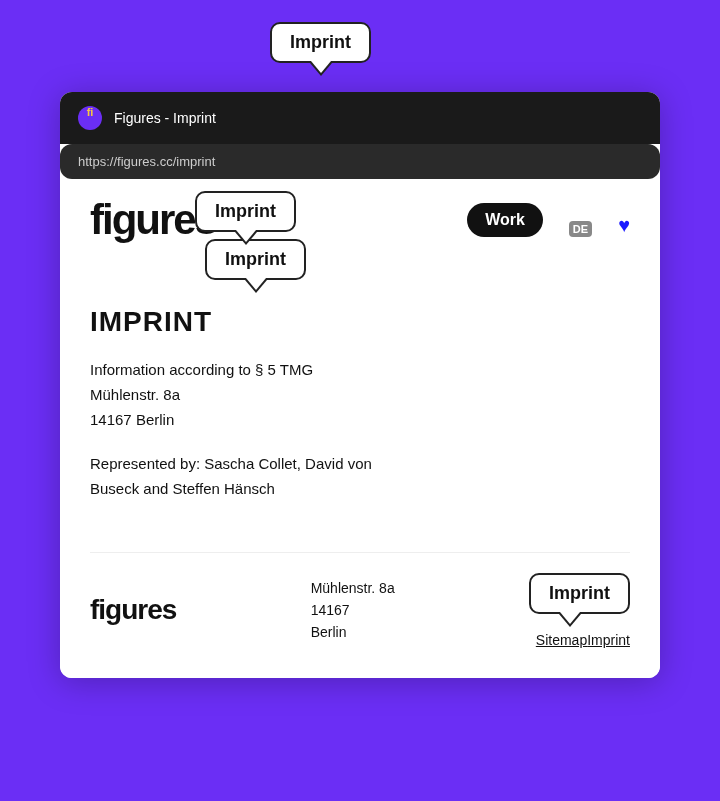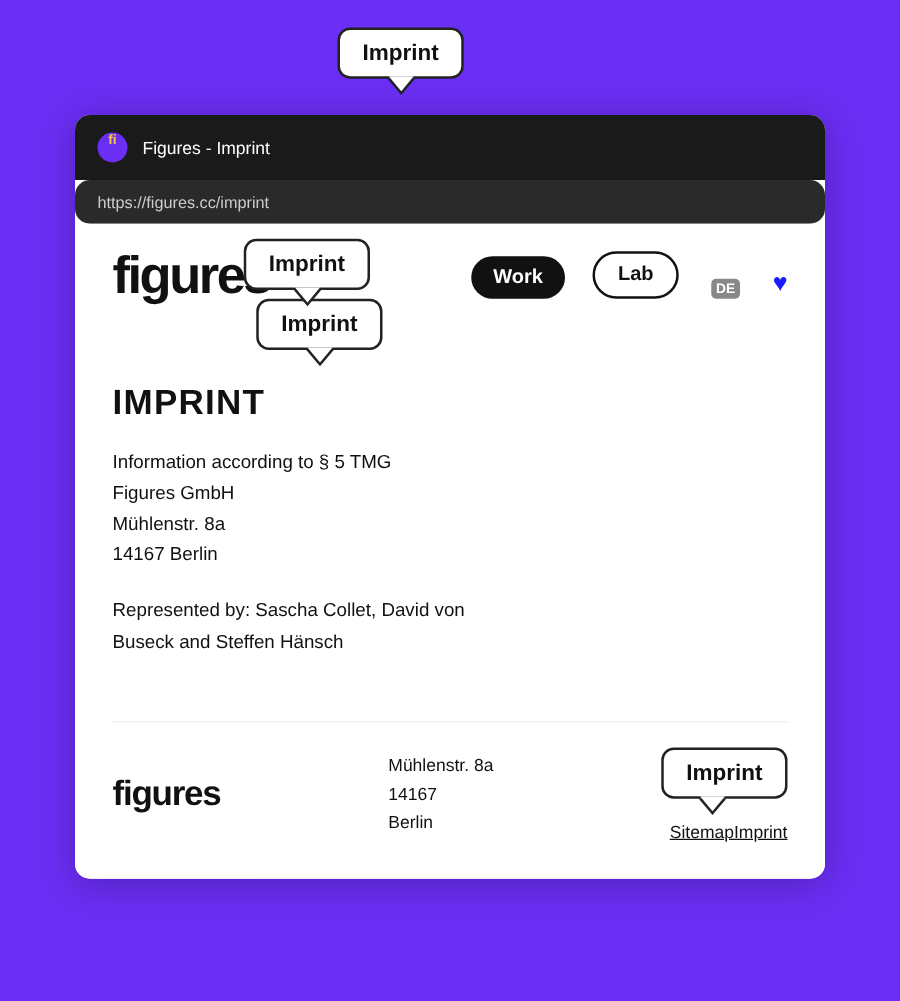--- a/index.html
+++ b/index.html
@@ -333,34 +333,32 @@
   </div>
 
   <div class="page-content" style="position:relative;">
 
     <div class="tooltip-bubble tooltip-nav">Imprint</div>
 
     <div class="nav-bar">
       <div class="figures-logo">figures</div>
       <div class="nav-links">
         <button class="nav-btn">Work</button>
-        <button class="nav-btn outline">Lab</button>
         <span class="lang-badge">DE</span>
         <span class="heart-icon">♥</span>
       </div>
     </div>
 
     <div class="tooltip-section-bubble">Imprint</div>
 
     <div class="content-section" style="margin-top: 55px;">
       <h1 class="page-title">IMPRINT</h1>
 
       <div class="info-block">
         <div>Information according to § 5 TMG</div>
-        <div>Figures GmbH</div>
         <div>Mühlenstr. 8a</div>
         <div>14167 Berlin</div>
       </div>
 
       <div class="info-block">
         <div>Represented by: Sascha Collet, David von</div>
         <div>Buseck and Steffen Hänsch</div>
       </div>
     </div>
 

